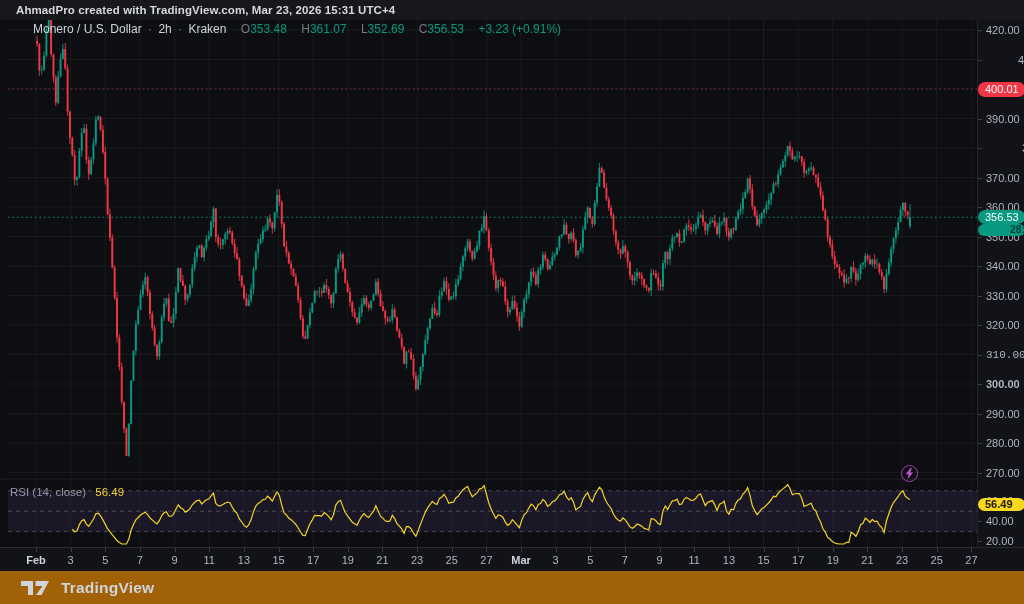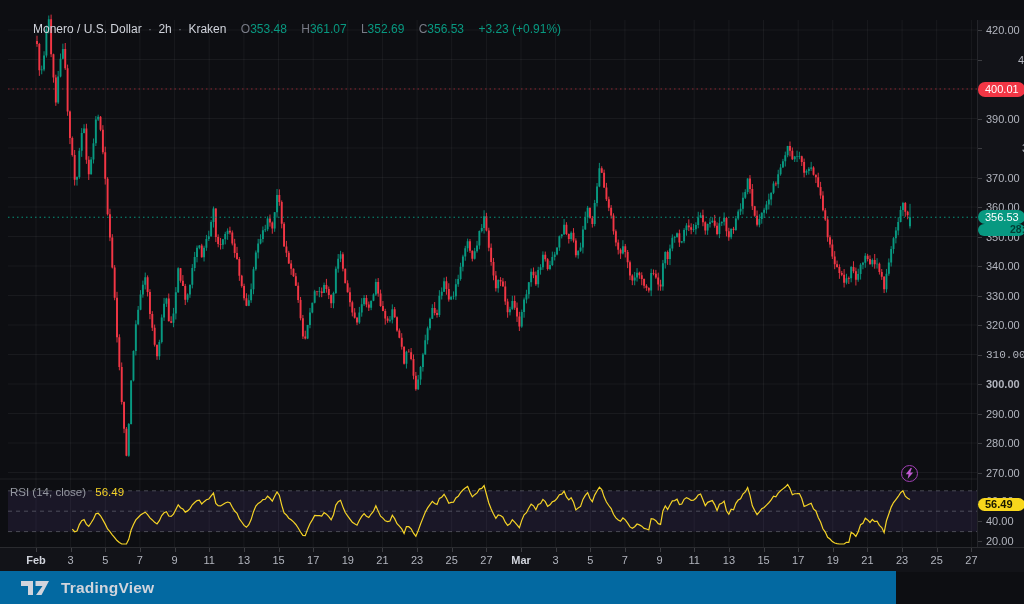--- a/index.html
+++ b/index.html
@@ -28,29 +28,32 @@
         text-align:left;padding-left:7px;z-index:4;border-radius:7px;}
   .badge.alert{background:#f23645;height:15px;line-height:15px;font-weight:500;}
   .badge.last{background:#089981;height:14px;line-height:14px;font-weight:500;}
   .badge.countdown{background:#089981;height:12px;line-height:11px;color:rgba(0,30,26,0.75);
         font-size:10.5px;font-weight:600;}
   .badge.rsi{background:#f8d71c;color:#1a1a00;height:13px;line-height:13px;font-weight:600;}
   .rsi-legend{position:absolute;left:10px;top:486px;z-index:5;font-size:11.5px;color:#9598a1;white-space:nowrap;}
   .rsi-legend .rsi-val{color:#f5d327;margin-left:6px;}
   .flash-btn{position:absolute;left:901px;top:465px;width:17px;height:17px;border:1.5px solid #a23fb5;
         border-radius:50%;box-sizing:border-box;z-index:5;display:flex;align-items:center;justify-content:center;}
-  .footer{position:absolute;left:0;top:571px;width:896px;height:33px;background:#0369a1;z-index:6;
+  .footer{position:absolute;left:0;top:571px;width:1024px;height:33px;background:#a16207;z-index:6;
         display:flex;align-items:center;padding-left:20px;box-sizing:border-box;}
   .footer .brand{color:#d1d4dc;font-size:15.5px;font-weight:700;margin-left:9px;letter-spacing:.2px;}
 </style>
 </head>
 <body>
 
 <div class="root">
 
+  <div class="attribution">
+    <span>AhmadPro created with TradingView.com, Mar 23, 2026 15:31 UTC+4</span>
+  </div>
 
   <div class="legend">
     <span>Monero / U.S. Dollar</span>
     <span style="color:#787b86">·</span>
     <span>2h</span>
     <span style="color:#787b86">·</span>
     <span>Kraken</span>
     <span class="ohlc-letter">O</span><span class="val">353.48</span>
     <span class="ohlc-letter">H</span><span class="val">361.07</span>
     <span class="ohlc-letter">L</span><span class="val">352.69</span>

